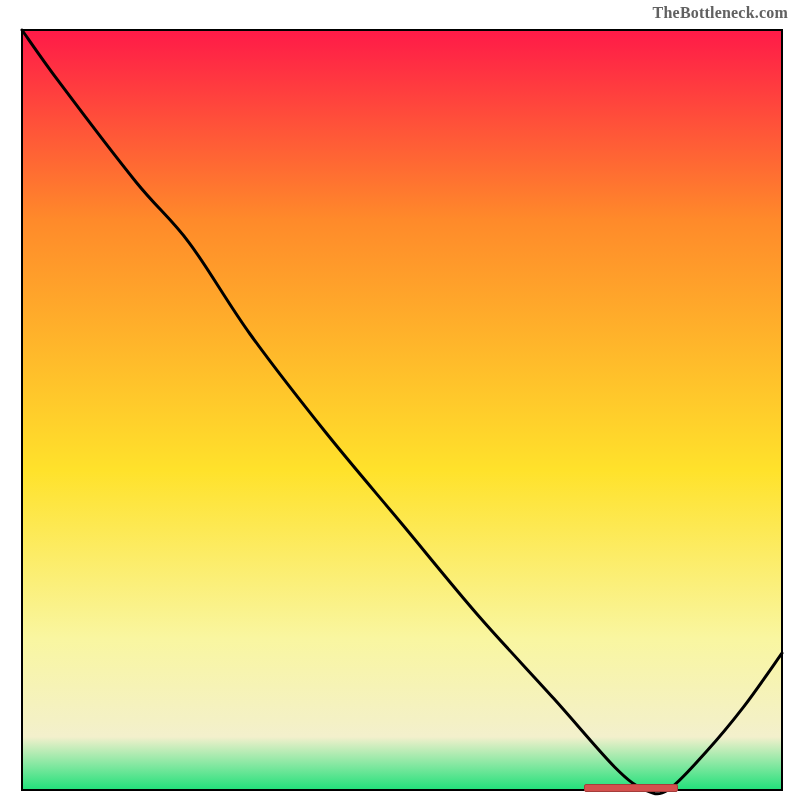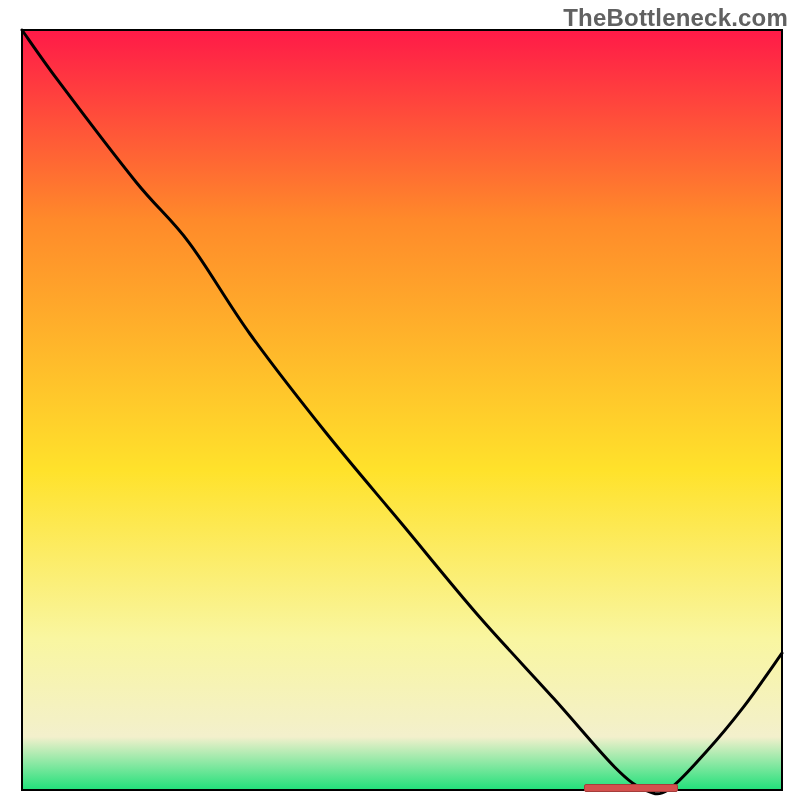--- a/index.html
+++ b/index.html
@@ -13,24 +13,25 @@
   }
   .stage {
     position: relative;
     width: 800px;
     height: 800px;
   }
   .watermark {
     position: absolute;
     top: 4px;
     right: 12px;
-    font-size: 24px;
+    font-size: 16px;
     font-weight: 600;
     color: #616161;
     letter-spacing: 0.2px;
+    font-family: Liberation Serif, serif;
   }
   svg {
     position: absolute;
     left: 0;
     top: 0;
   }
   .marker-box {
     position: absolute;
     height: 6px;
     background: #d4504d;

